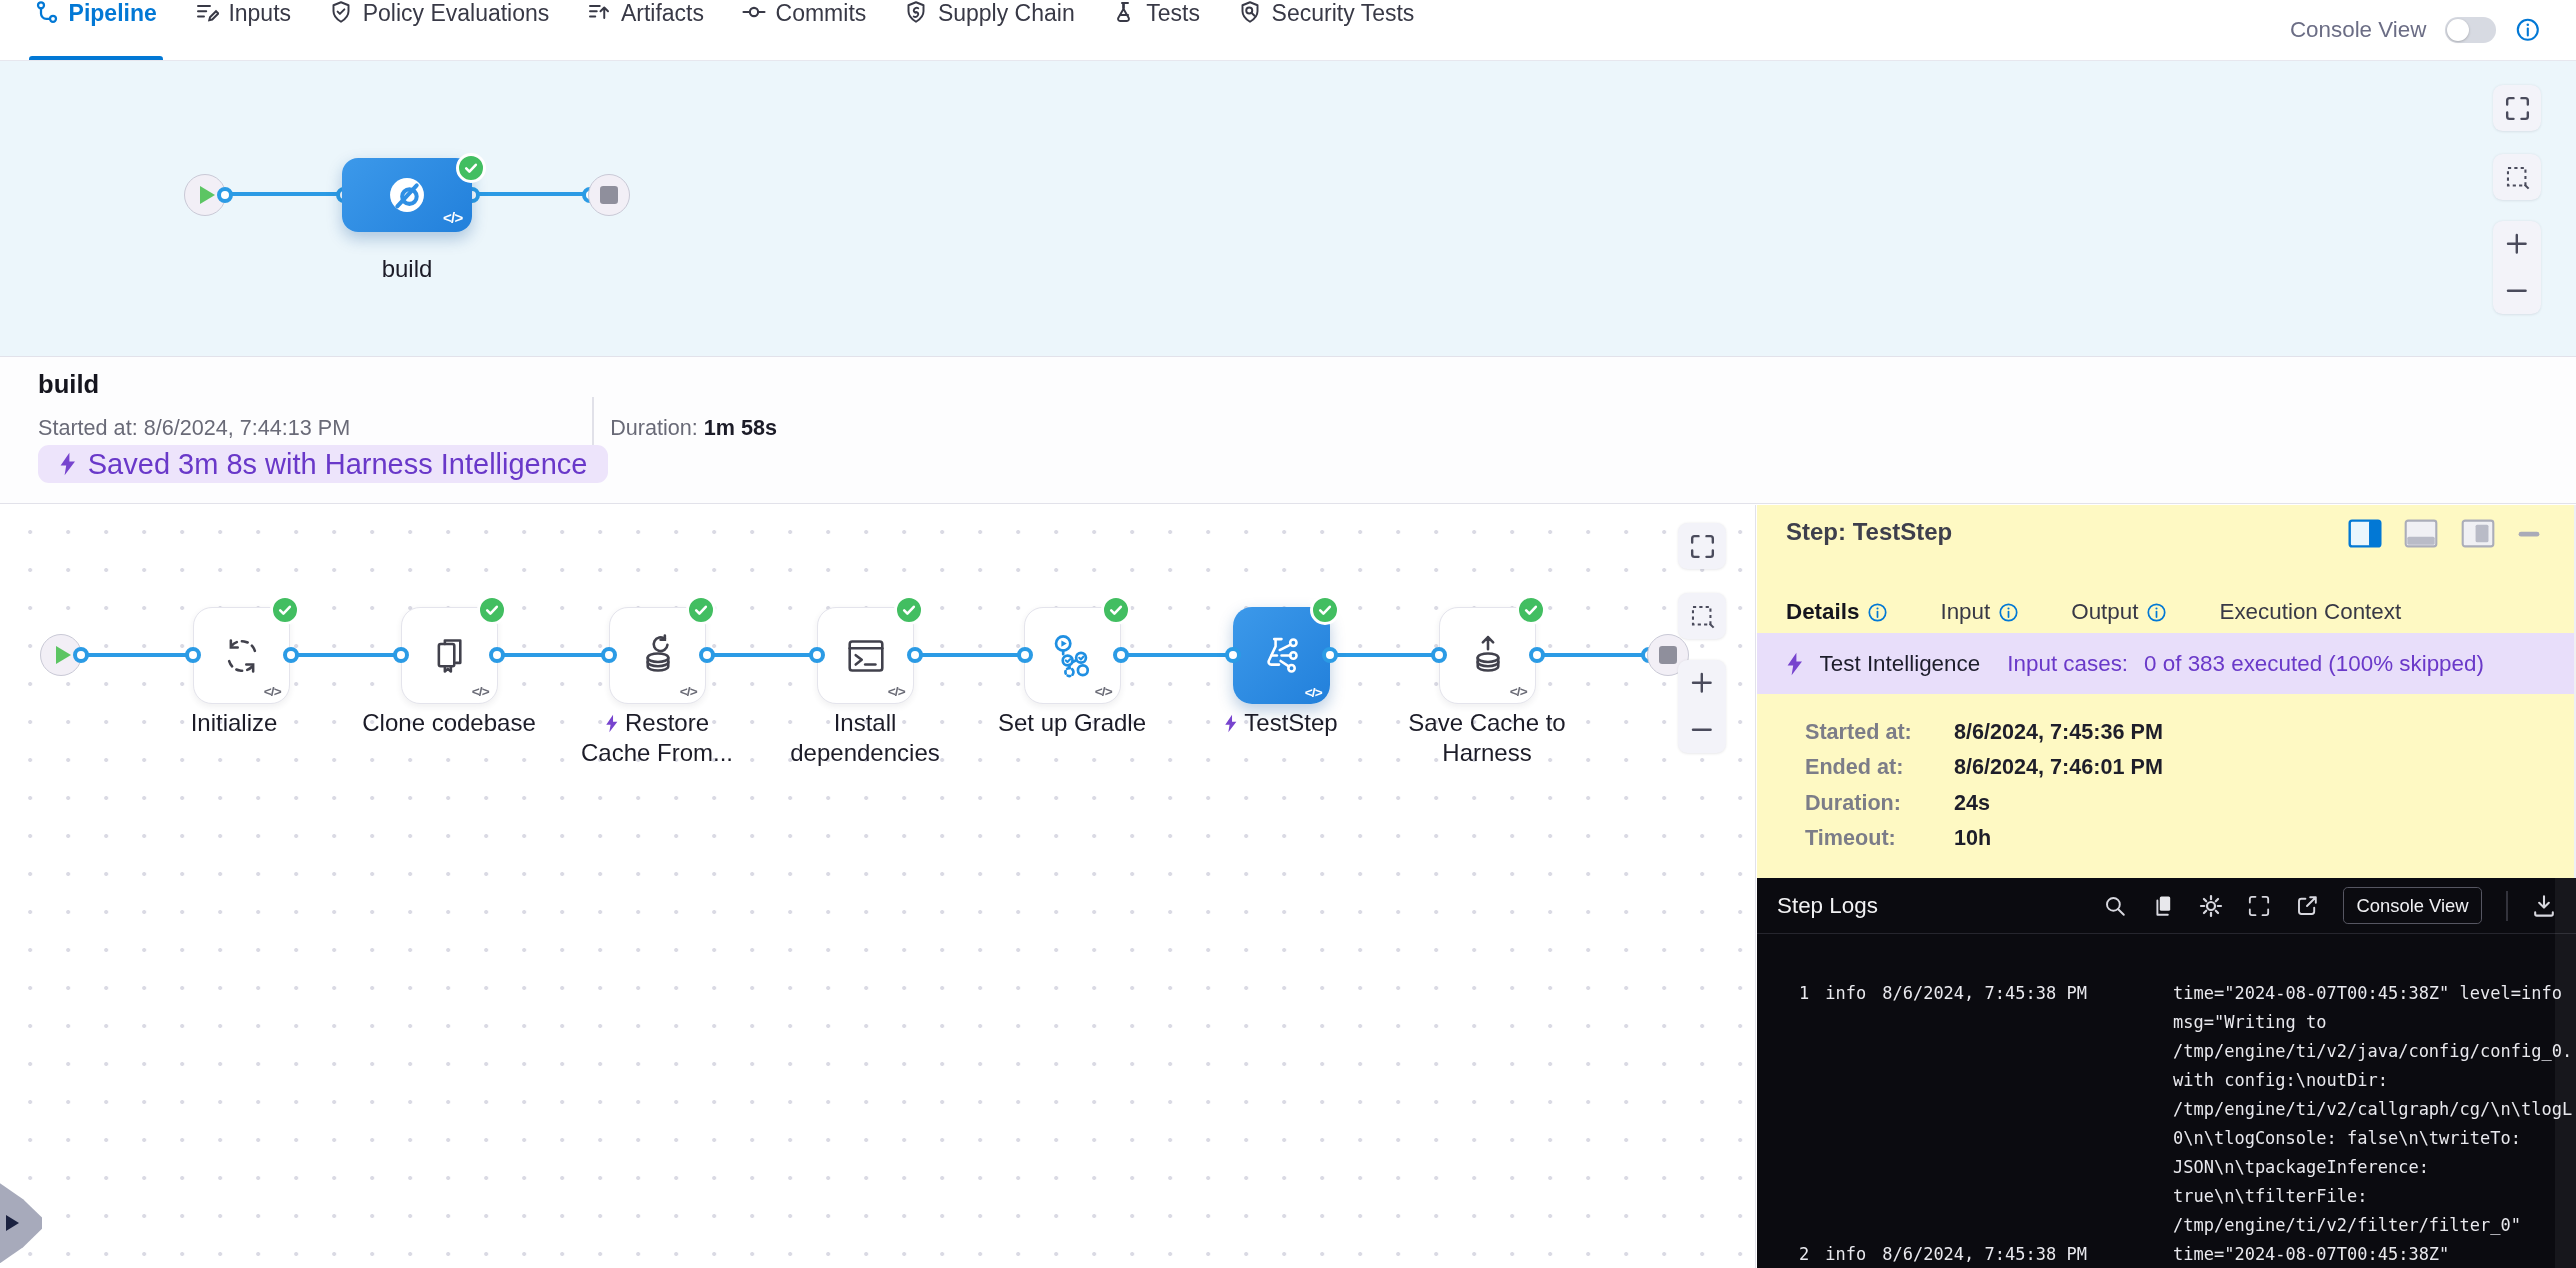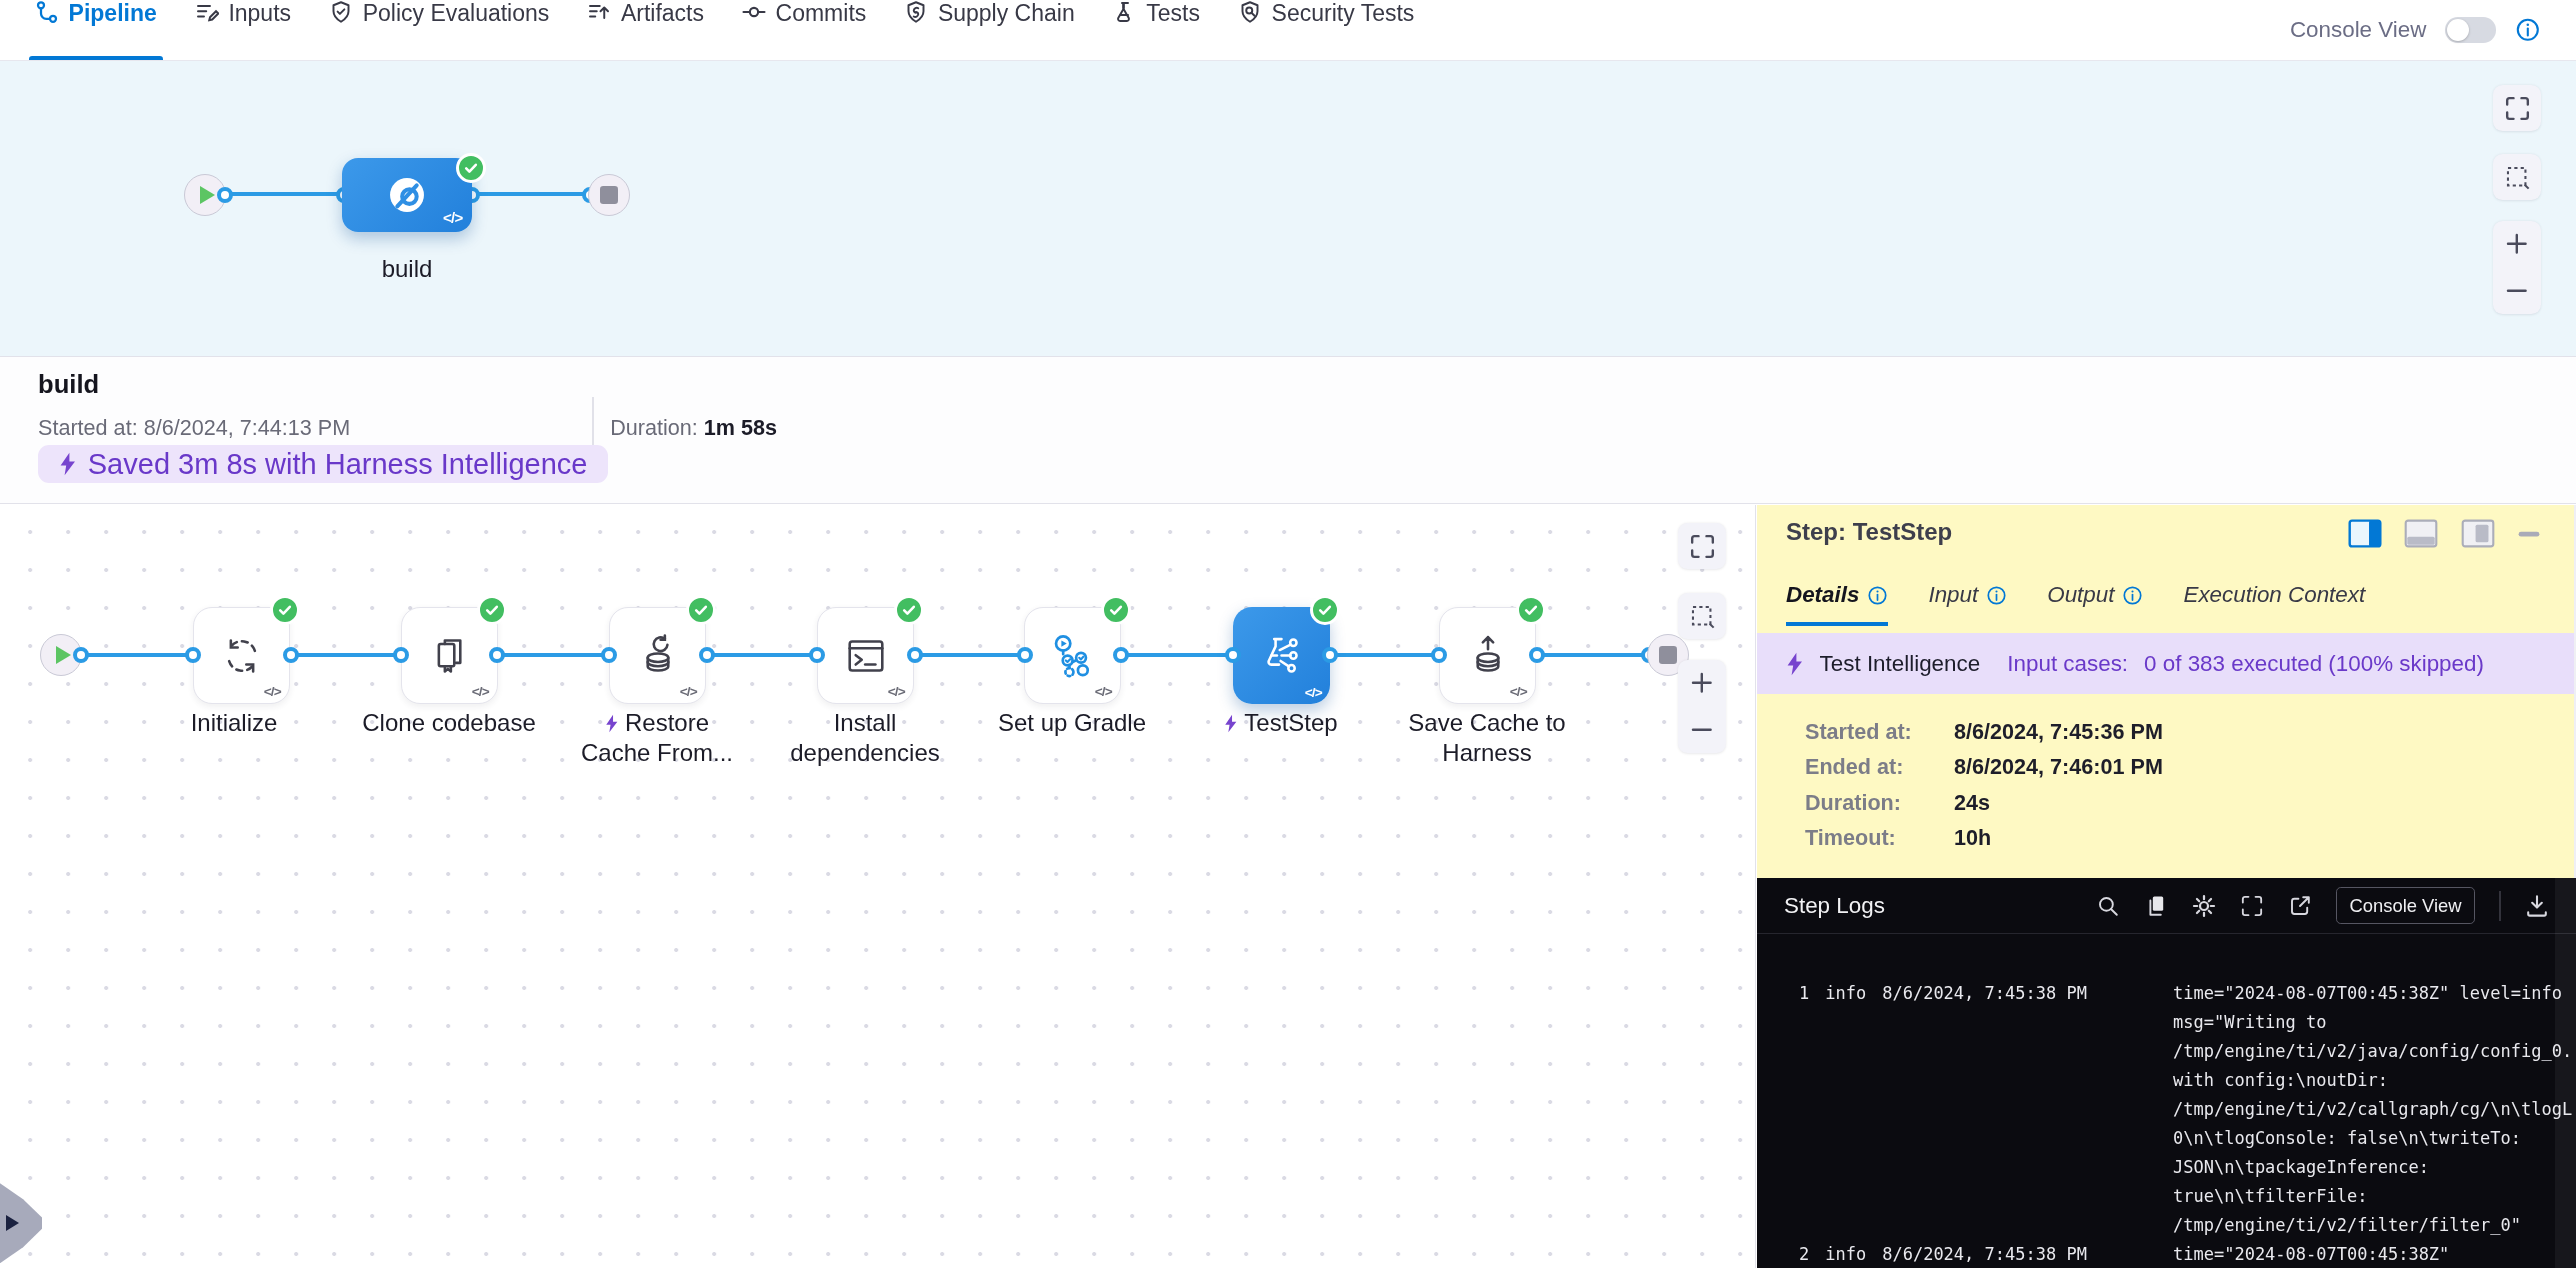--- a/index.html
+++ b/index.html
@@ -68,34 +68,34 @@
   .sh-meta b{color:#1C1C28;font-weight:700;}
   .sh-meta .lbl{color:#696A77;}
   .sh-div{position:absolute;left:592px;top:40px;width:1.6px;height:74px;background:#E1E1E9;}
   .savings{position:absolute;left:38px;top:88px;height:38px;background:#EDE4FB;border-radius:11px;
        display:flex;align-items:center;gap:11.2px;padding:0 21px;font-size:29px;color:#6938C9;}
 
   
   .panel{position:absolute;left:1757px;top:505px;right:0;bottom:0;background:#fef9c3;}
   .panel-title{position:absolute;left:29px;top:12.8px;font-size:24px;font-weight:600;color:#3E3F4C;}
   .layout-ctls{position:absolute;right:35px;top:14.4px;display:flex;align-items:center;gap:22.4px;}
-  .panel-tabs{position:absolute;left:29px;top:77px;display:flex;align-items:flex-start;gap:40px;font-size:22.4px;color:#383946;font-style:italic;}
+  .panel-tabs{position:absolute;left:29px;top:94px;display:flex;align-items:flex-start;gap:52px;font-size:22.4px;color:#383946;}
   .ptab{display:flex;align-items:center;gap:8px;padding-bottom:14.4px;cursor:pointer;}
   .ptab.active{font-weight:700;color:#15151E;border-bottom:4.8px solid #0278D5;}
   .ti-banner{position:absolute;left:0;top:128px;right:0;height:61px;background:#E8DEFA;
        display:flex;align-items:center;padding:0 29px;box-sizing:border-box;gap:16px;}
   .ti-banner .ti-title{font-size:22.4px;color:#1D1D2B;}
   .ti-banner .ti-detail{font-size:22.4px;color:#6A39C9;margin-left:11.2px;}
   .detail-row{position:absolute;left:48px;font-size:21.6px;color:#7C7D88;font-weight:600;}
   .detail-row .val{position:absolute;left:149px;width:480px;color:#1E1E2A;font-weight:700;white-space:nowrap;}
   .panel-edge{position:absolute;right:0;top:0;width:1.6px;height:373px;background:#EFEFF4;}
 
   
   .logs{position:absolute;left:0;right:0;top:373px;bottom:0;background:#0B0B10;overflow:hidden;}
-  .logs-header{height:56px;display:flex;align-items:center;padding:0 27px;border-bottom:0.8px solid #26262E;
+  .logs-header{height:56px;display:flex;align-items:center;padding:0 20px;border-bottom:0.8px solid #26262E;
        color:#F2F2F4;font-size:22.4px;box-sizing:border-box;}
   .logs-icons{margin-left:auto;display:flex;align-items:center;gap:24px;}
   .logs-icons svg{stroke:#D8D8DF;}
   .console-btn{border:1.6px solid #565662;border-radius:4.8px;color:#F0F0F3;font-size:18.4px;padding:6.4px 12.8px;cursor:pointer;}
   .v-div{width:1.6px;height:30px;background:#33333C;}
   .logs-body{position:absolute;left:42px;top:101px;right:21px;bottom:0;
        font-family:"DejaVu Sans Mono",monospace;font-size:17px;line-height:29px;color:#E9E9EE;}
   .log-entry{display:grid;grid-template-columns:374px 1fr;}
   .log-meta{white-space:nowrap;}
   .log-meta span{margin-right:16px;}

